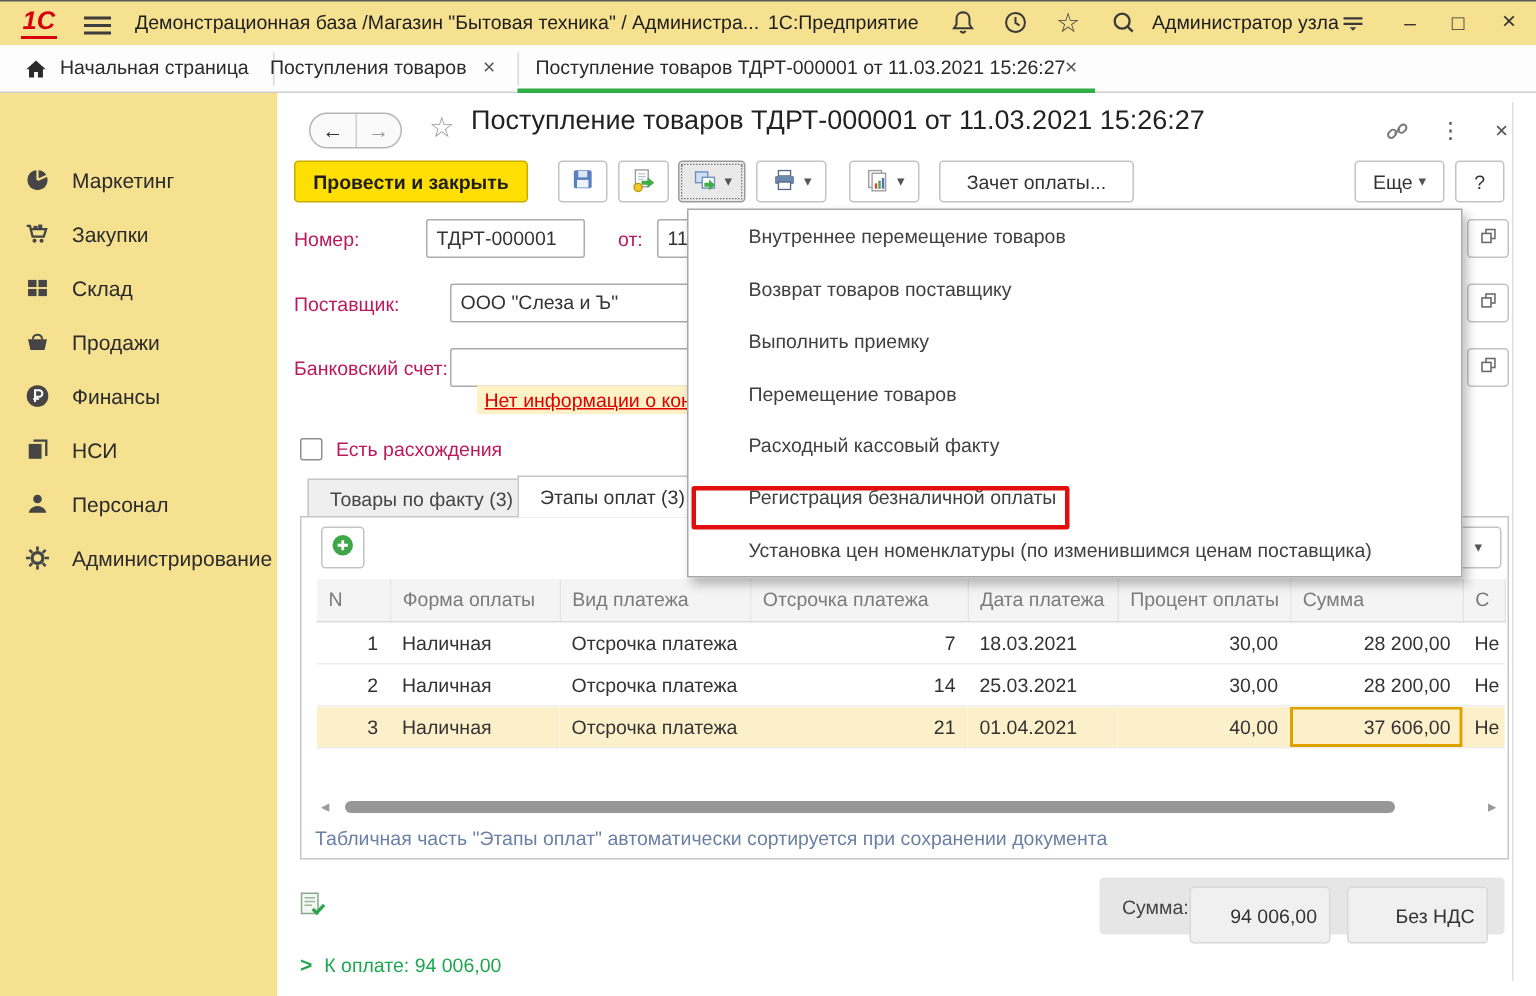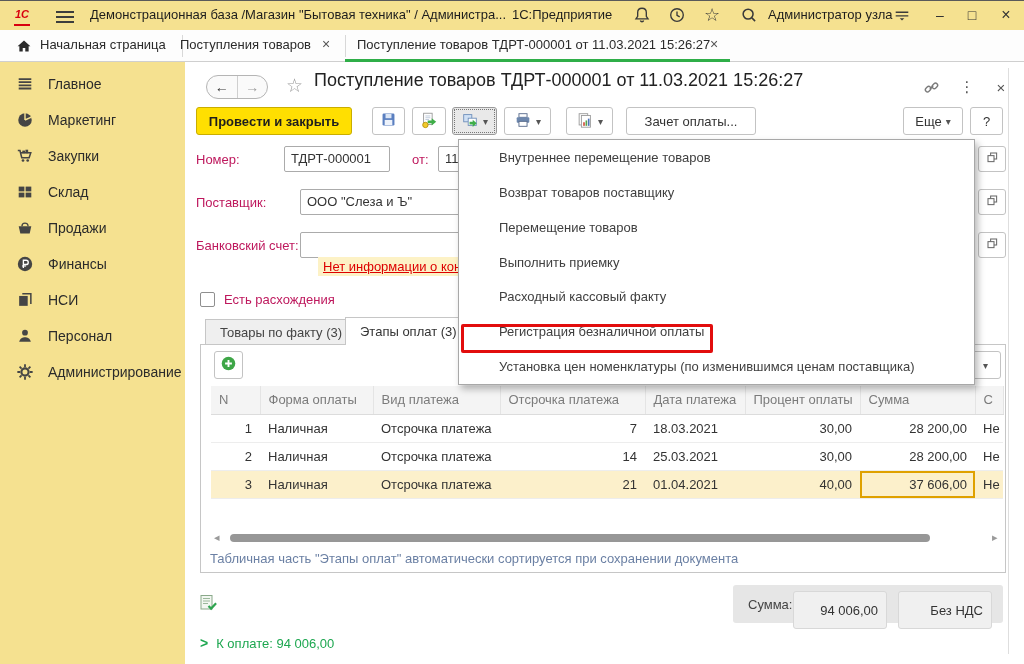--- a/index.html
+++ b/index.html
@@ -1,21 +1,21 @@
 <!DOCTYPE html>
 <html><head>
 <meta charset="utf-8">
 <style>
   html,body{margin:0;padding:0;background:#888;}
   *{box-sizing:border-box;font-family:"Liberation Sans","DejaVu Sans",sans-serif;}
   .canvas{position:relative;width:1024px;height:664px;background:#fff;overflow:hidden;font-size:13px;color:#333;}
   .abs{position:absolute;}
   
   .titlebar{left:0;top:0;width:1024px;height:30px;background:#f5e190;border-top:1px solid #5a5a5a;}
-  .logo1c{left:14px;top:4px;font-size:11px;font-weight:bold;color:#d8000f;border-bottom:2px solid #d8000f;line-height:20px;padding:0 1px;font-style:italic;}
+  .logo1c{left:14px;top:4px;font-size:17px;font-weight:bold;color:#d8000f;border-bottom:2px solid #d8000f;line-height:20px;padding:0 1px;font-style:italic;}
   .hamb{left:56px;top:8px;width:18px;height:14px;}
   .hamb div{height:2px;background:#3d3d3d;margin:3px 0;}
   .apptitle{left:90px;top:7px;color:#1d1d1d;white-space:nowrap;}
   .product{left:512px;top:7px;color:#1d1d1d;}
   .tico{width:22px;height:22px;top:4px;display:flex;align-items:center;justify-content:center;cursor:pointer;}
   .winbtn{top:3px;width:24px;height:24px;display:flex;align-items:center;justify-content:center;color:#333;font-size:14px;cursor:pointer;}
   .username{left:768px;top:7px;color:#1d1d1d;}
   
   .tabbar{left:0;top:30px;width:1024px;height:32px;background:#fdfdfd;border-bottom:1px solid #cfcfcf;}
   .navtab-label{top:37px;color:#2a2a2a;white-space:nowrap;}
@@ -127,26 +127,20 @@
   <div class="abs navtab-label" style="left:40px;">Начальная страница</div>
   <div class="abs vsep" style="left:182px;"></div>
   <div class="abs navtab-label" style="left:180px;text-align:center;">Поступления товаров</div>
   <div class="abs navtab-x" style="left:322px;">×</div>
   <div class="abs vsep" style="left:345px;"></div>
   <div class="abs navtab-label" style="left:357px;">Поступление товаров ТДРТ-000001 от 11.03.2021 15:26:27</div>
   <div class="abs navtab-x" style="left:710px;">×</div>
   <div class="abs greenline"></div>
 
   <div class="abs sidebar">
-    <div class="sideitem" style="top:4px;">
-      <span class="sicon"><svg width="18" height="18" viewBox="0 0 20 20">
-            <path d="M3 4.5h14M3 8h14M3 11.5h14M3 15h14" stroke="#454545" stroke-width="2"></path>
-          </svg></span>
-      <span class="slabel">Главное</span>
-    </div>
     <div class="sideitem" style="top:40px;">
       <span class="sicon"><svg width="18" height="18" viewBox="0 0 20 20">
             <circle cx="10" cy="10" r="7.5" fill="#454545"></circle>
             <path d="M10 10V1.8M10 10l7-3.2" stroke="#f5e190" stroke-width="1.6"></path>
           </svg></span>
       <span class="slabel">Маркетинг</span>
     </div>
     <div class="sideitem" style="top:76px;">
       <span class="sicon"><svg width="18" height="18" viewBox="0 0 20 20">
             <path d="M2 4h2.4l2 8h8.2l1.8-5.6H5.4" fill="none" stroke="#454545" stroke-width="1.7"></path>
@@ -395,21 +389,21 @@
   <div class="tbox" style="left:898px;top:591px;width:94px;">Без НДС</div>
 
   <div class="abs paylink">
     <span class="chev">&gt;</span>
     <span>К оплате: 94 006,00</span>
   </div>
 
   <div class="abs menu">
     <div class="mitem">Внутреннее перемещение товаров</div>
     <div class="mitem">Возврат товаров поставщику</div>
+    <div class="mitem">Выполнить приемку</div>
     <div class="mitem">Перемещение товаров</div>
-    <div class="mitem">Выполнить приемку</div>
     <div class="mitem">Расходный кассовый факту</div>
     <div class="mitem">Регистрация безналичной оплаты</div>
     <div class="mitem">Установка цен номенклатуры (по изменившимся ценам поставщика)</div>
   </div>
   <div class="abs redrect"></div>
 
 </div>
 
 </body></html>

